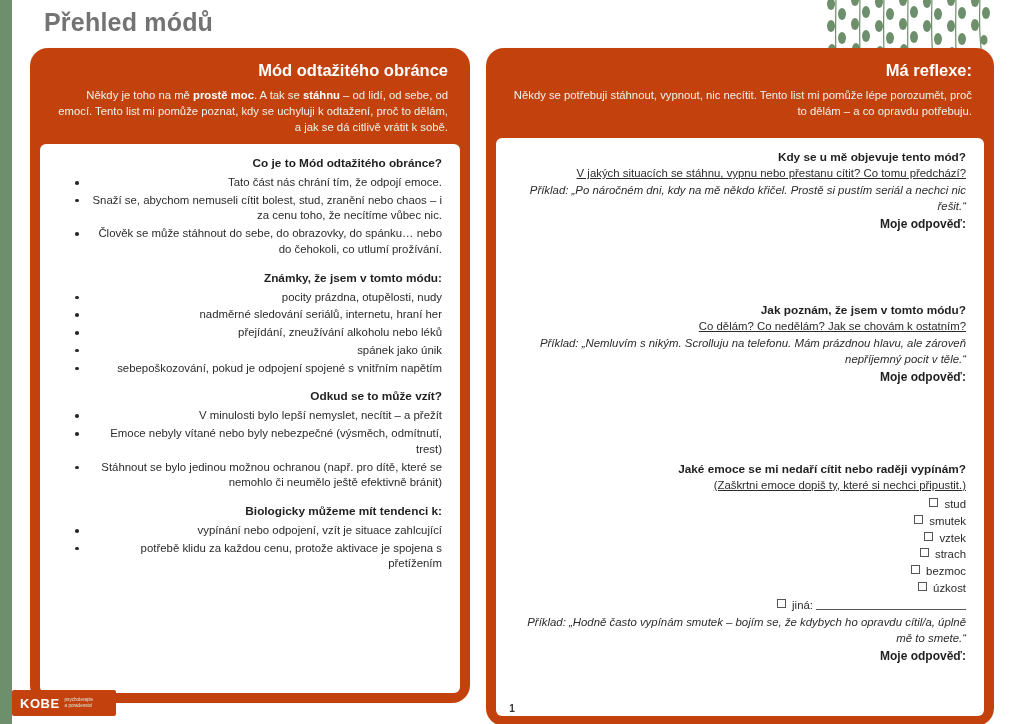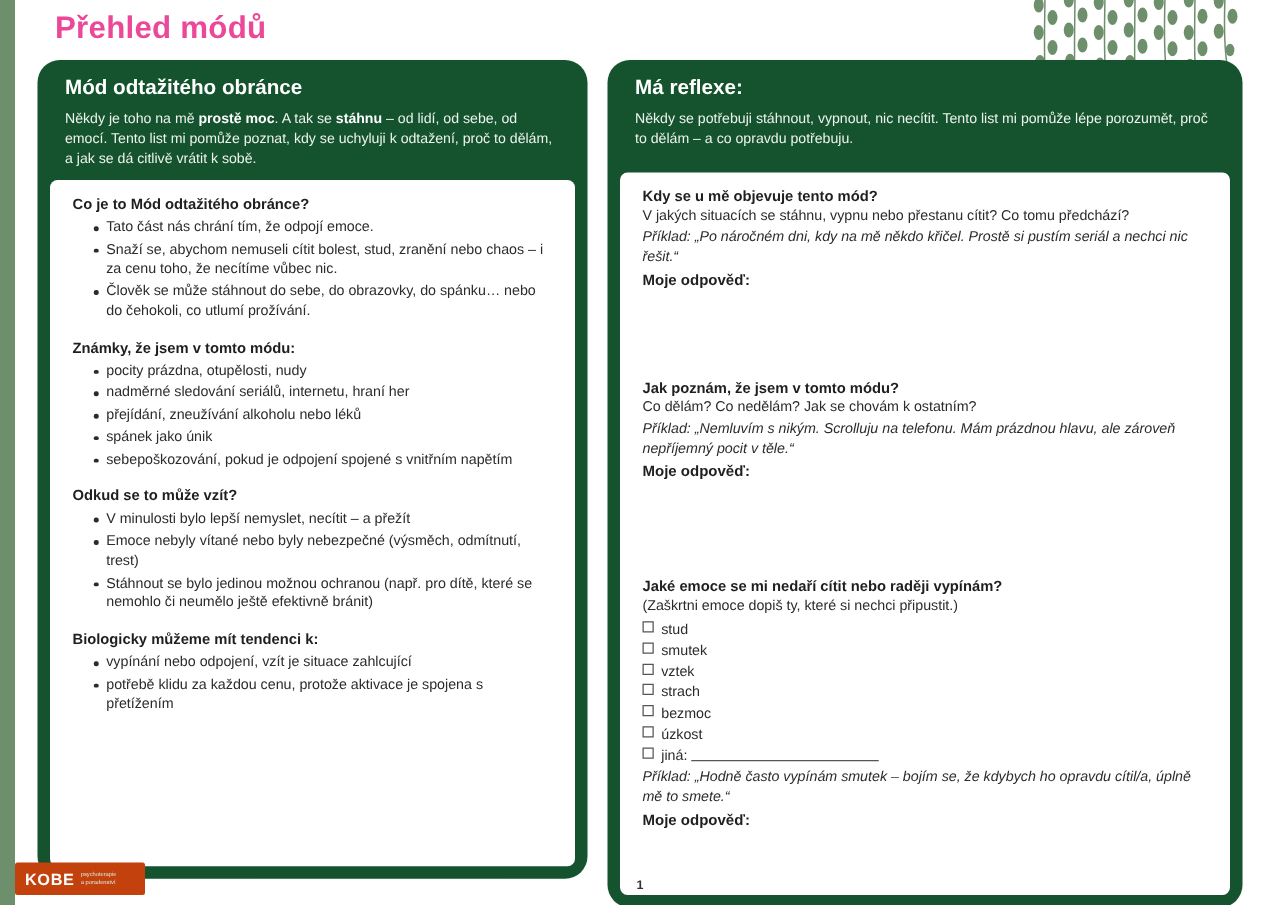--- a/index.html
+++ b/index.html
@@ -34,41 +34,42 @@
     width: 12px;
     height: 724px;
     background: #6e8f6b;
   }
   .page-title {
     position: absolute;
     left: 44px;
     top: 8px;
     font-size: 25px;
     font-weight: bold;
-    color: #ec4899;
+    color: #737373;
     letter-spacing: 0.2px;
     text-align: center;
   }
 
   
   .plant {
     position: absolute;
     right: 6px;
     top: -8px;
     width: 200px;
     height: 120px;
     pointer-events: none;
   }
 
   
   .card {
     position: absolute;
-    background: #14532d;
+    background: #c2410c;
     border-radius: 18px;
     box-shadow: 0 0 0 1px rgba(0,0,0,0.02);
+    text-align: right;
   }
   .card-left {
     left: 30px;
     top: 48px;
     width: 440px;
     height: 655px;
   }
   .card-right {
     left: 486px;
     top: 48px;
@@ -145,20 +146,21 @@
   .q-title {
     font-size: 11.8px;
     font-weight: bold;
     color: #1f1f1f;
     margin-bottom: 2px;
   }
   .q-sub {
     font-size: 11.4px;
     line-height: 1.4;
     color: #2b2b2b;
+    text-decoration: underline;
   }
   .q-example {
     font-size: 11.4px;
     line-height: 1.4;
     font-style: italic;
     color: #2b2b2b;
     margin-top: 1px;
   }
   .q-answer {
     font-size: 12px;

